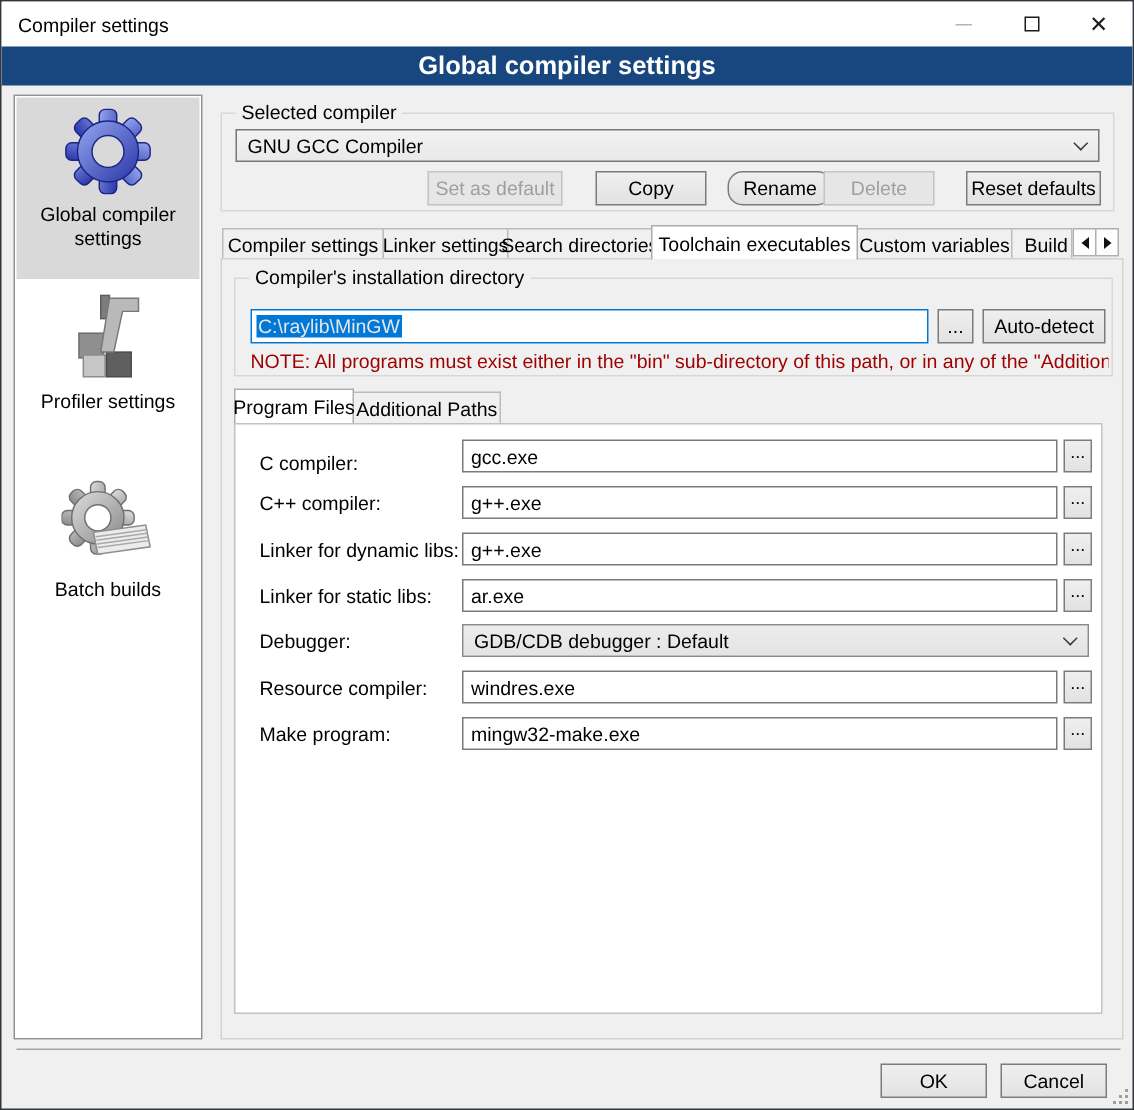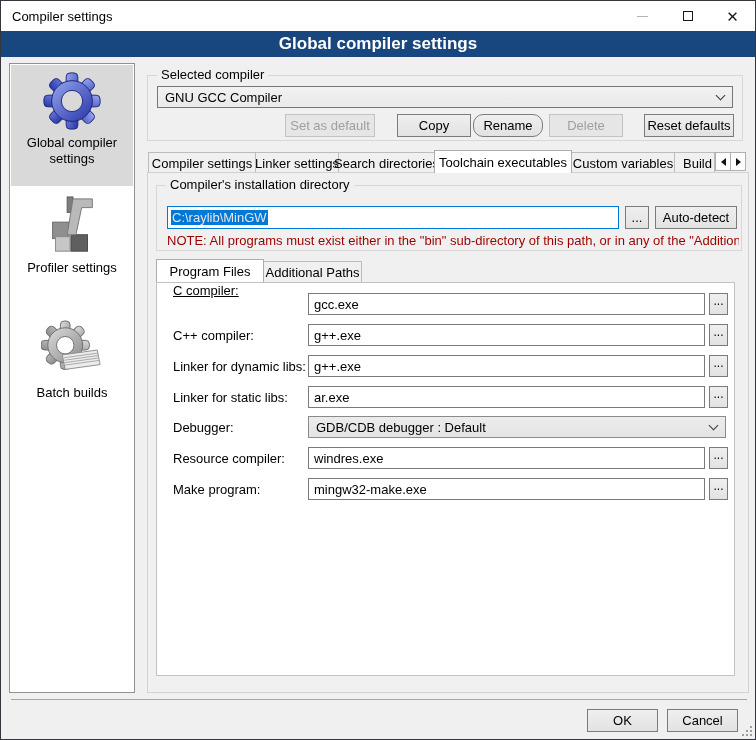--- a/index.html
+++ b/index.html
@@ -178,21 +178,21 @@
   </div>
 
   <div class="groupbox grp-compiler">
     <span class="group-label">Selected compiler</span>
     <div class="combo combo-main">
       <span class="combo-text">GNU GCC Compiler</span>
       <span class="chev"></span>
     </div>
     <button class="btn disabled" style="left:137px; top:38px; width:90px;">Set as default</button>
     <button class="btn" style="left:249px; top:38px; width:74px;">Copy</button>
-    <button class="btn" style="left:325px; top:38px; width:70px;border-radius:10px;">Rename</button>
+    <button class="btn" style="left:337px; top:38px; width:70px;border-radius:10px;">Rename</button>
     <button class="btn disabled" style="left:401px; top:38px; width:74px;">Delete</button>
     <button class="btn" style="right:8px; top:38px; width:90px;">Reset defaults</button>
   </div>
 
   <div class="tabstrip">
     <div class="tab" style="width:108px;">Compiler settings</div>
     <div class="tab" style="width:84px;">Linker settings</div>
     <div class="tab" style="width:97px;">Search directories</div>
     <div class="tab active" style="width:138px;">Toolchain executables</div>
     <div class="tab" style="width:104px;">Custom variables</div>
@@ -213,27 +213,27 @@
       <span class="group-label">Compiler's installation directory</span>
       <div class="pathbox">
         <span class="path-sel">C:\raylib\MinGW</span>
       </div>
       <button class="btn" style="left:468px; top:20px; width:24px; height:23px;">...</button>
       <button class="btn" style="left:498px; top:20px; width:82px; height:23px;">Auto-detect</button>
       <div class="note">NOTE: All programs must exist either in the "bin" sub-directory of this path, or in any of the "Additional</div>
     </div>
 
     <div class="subtabstrip">
-      <div class="tab active subactive" style="width:108px;">Program Files</div>
+      <div class="tab active subactive" style="width:80px;">Program Files</div>
       <div class="tab" style="width:99px;">Additional Paths</div>
     </div>
 
     <div class="page2">
 
-      <span class="frow-label" style="top:0;text-decoration:underline;">C compiler:</span>
+      <span class="frow-label" style="top:18px;">C compiler:</span>
       <input class="field" style="top: 10px;" value="gcc.exe">
       <button class="btn browse" style="top:10px;">...</button>
 
       <span class="frow-label" style="top:45px;">C++ compiler:</span>
       <input class="field" style="top: 41px;" value="g++.exe">
       <button class="btn browse" style="top:41px;">...</button>
 
       <span class="frow-label" style="top:76px;">Linker for dynamic libs:</span>
       <input class="field" style="top: 72px;" value="g++.exe">
       <button class="btn browse" style="top:72px;">...</button>

